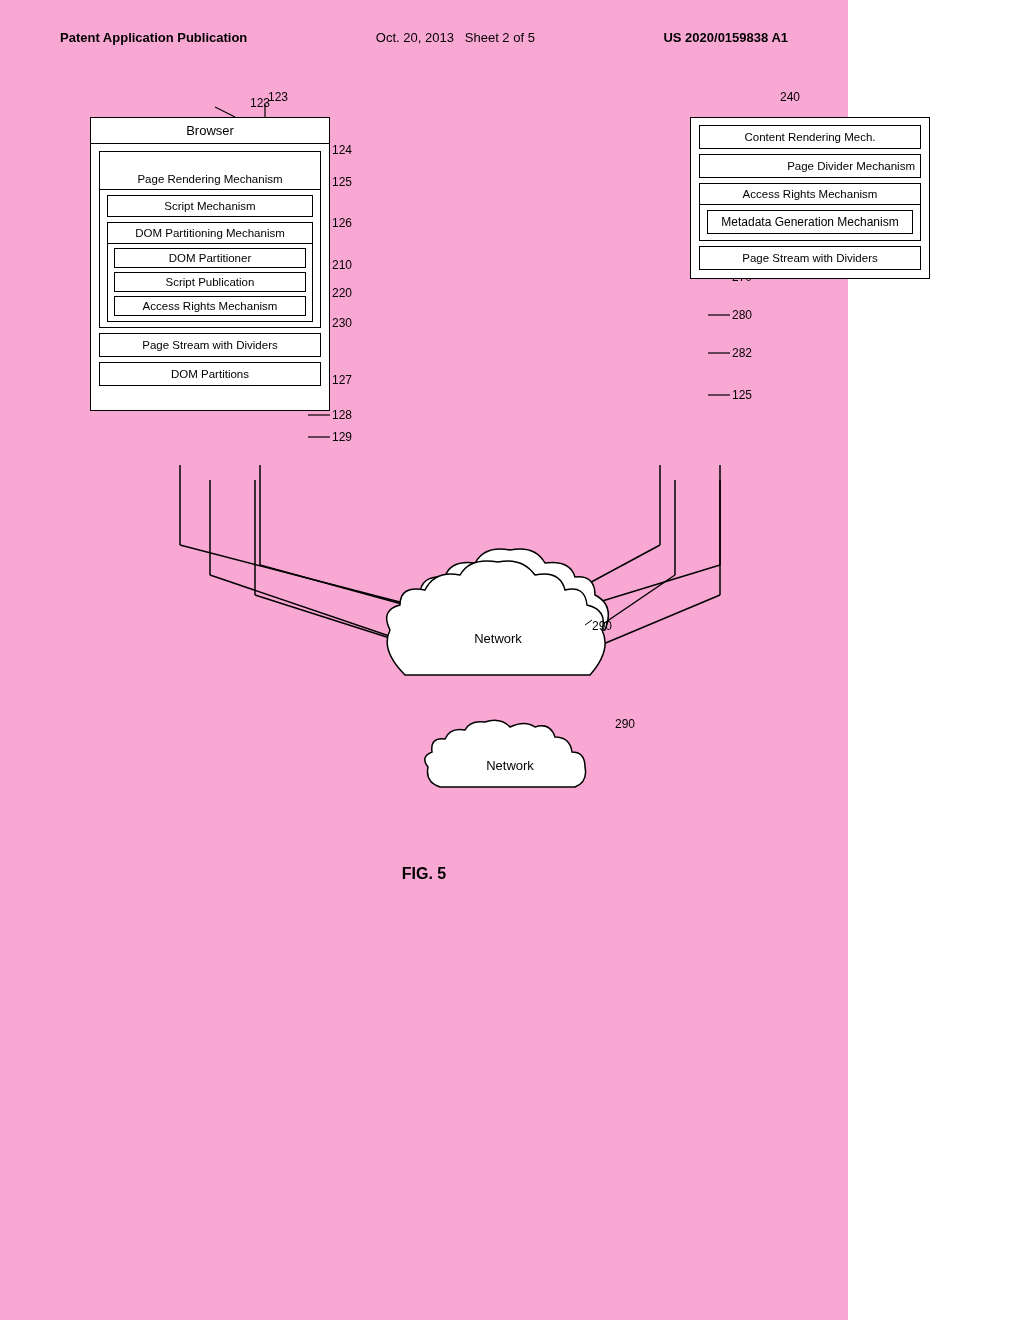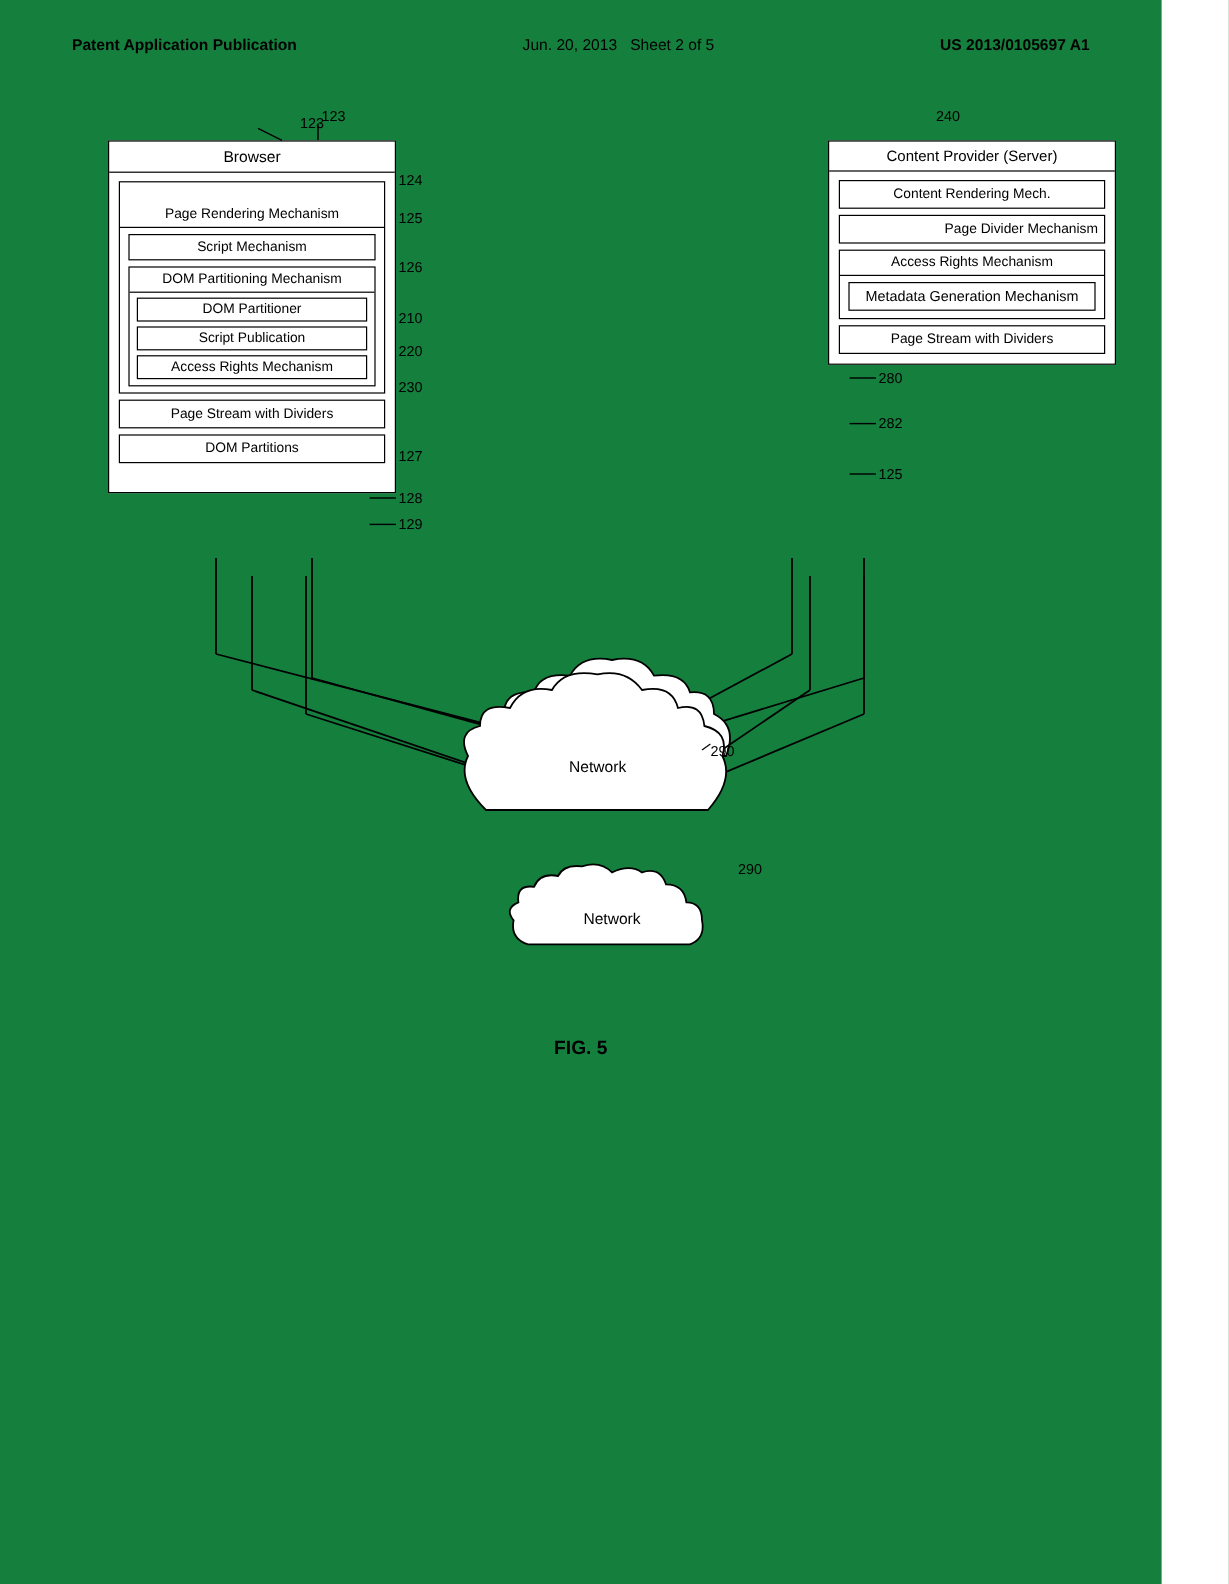--- a/index.html
+++ b/index.html
@@ -7,23 +7,23 @@
       background: #fff;
       font-family: Arial, Helvetica, sans-serif;
       font-size: 13px;
       color: #000;
       width: 1024px;
       min-height: 1320px;
       position: relative;
     }
 
     .page {
-      width: 968px;
+      width: 848px;
       min-height: 1320px;
-      background: #15803d;
+      background: #f9a8d4;
       position: relative;
       padding: 30px 60px;
     }
 
     
     .header {
       display: flex;
       justify-content: space-between;
       align-items: flex-start;
       margin-bottom: 10px;
@@ -52,24 +52,24 @@
     }
   </style>
 </head>
 <body>
 
 <div class="page">
 
   <div class="header">
     <div class="header-left">Patent Application Publication</div>
     <div class="header-center">
-      <span>Jun. 20, 2013</span>&nbsp;&nbsp;
+      <span>Oct. 20, 2013</span>&nbsp;&nbsp;
       <span>Sheet 2 of 5</span>
     </div>
-    <div class="header-right">US 2013/0105697 A1</div>
+    <div class="header-right">US 2020/0159838 A1</div>
   </div>
 
   <div style="position:relative; width:900px; margin:0 auto; height:760px; margin-top:40px;">
 
     <svg class="diagram-svg" viewBox="0 0 900 760" xmlns="http://www.w3.org/2000/svg">
 
       <line x1="205" y1="18" x2="205" y2="32" stroke="#000" stroke-width="1.2"></line>
       <text x="208" y="16" font-size="12" font-family="Arial">123</text>
 
       <line x1="248" y1="65" x2="270" y2="65" stroke="#000" stroke-width="1.2"></line>
@@ -168,21 +168,20 @@
       </div>
 
       <div style="border:1.5px solid #000; margin:5px 8px; text-align:center; padding:5px; font-size:11.5px;">Page Stream with Dividers</div>
 
       <div style="border:1.5px solid #000; margin:5px 8px 24px 8px; text-align:center; padding:5px; font-size:11.5px;">DOM Partitions</div>
 
     </div>
 
     <div style="position:absolute; right:30px; top:32px; width:240px; border:1.5px solid #000; background:#fff;">
 
-      <div style="text-align:center; padding:5px; font-size:12.5px; border-bottom:1.5px solid #000;">Content Provider (Server)</div>
 
       <div style="border:1.5px solid #000; margin:7px 8px 4px 8px; text-align:center; padding:5px; font-size:11.5px;">Content Rendering Mech.</div>
 
 
       <div style="border:1.5px solid #000; margin:5px 8px; text-align:right; padding:5px; font-size:11.5px;">Page Divider Mechanism</div>
 
       <div style="border:1.5px solid #000; margin:5px 8px;">
         <div style="text-align:center; padding:4px; font-size:11.5px; border-bottom:1px solid #000;">Access Rights Mechanism</div>
 
         <div style="border:1.5px solid #000; margin:5px 7px 6px 7px; text-align:center; padding:4px; font-size:12px;">Metadata Generation Mechanism</div>

